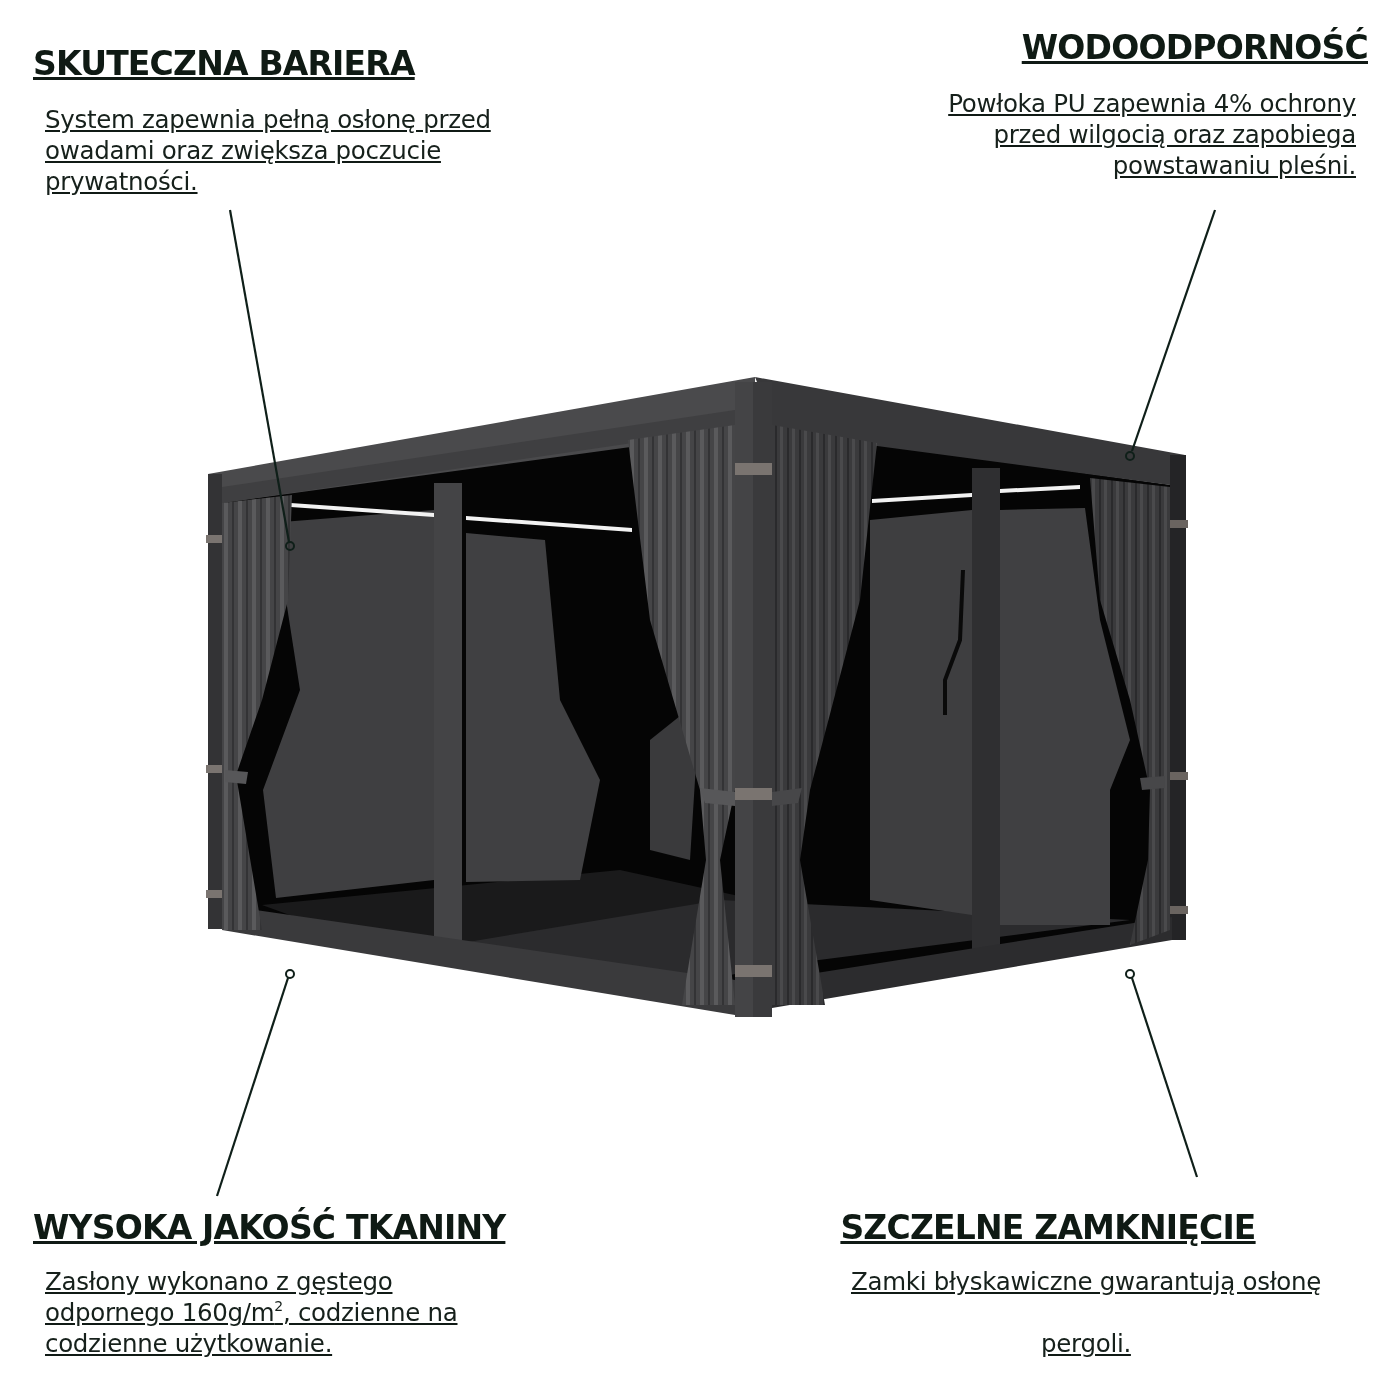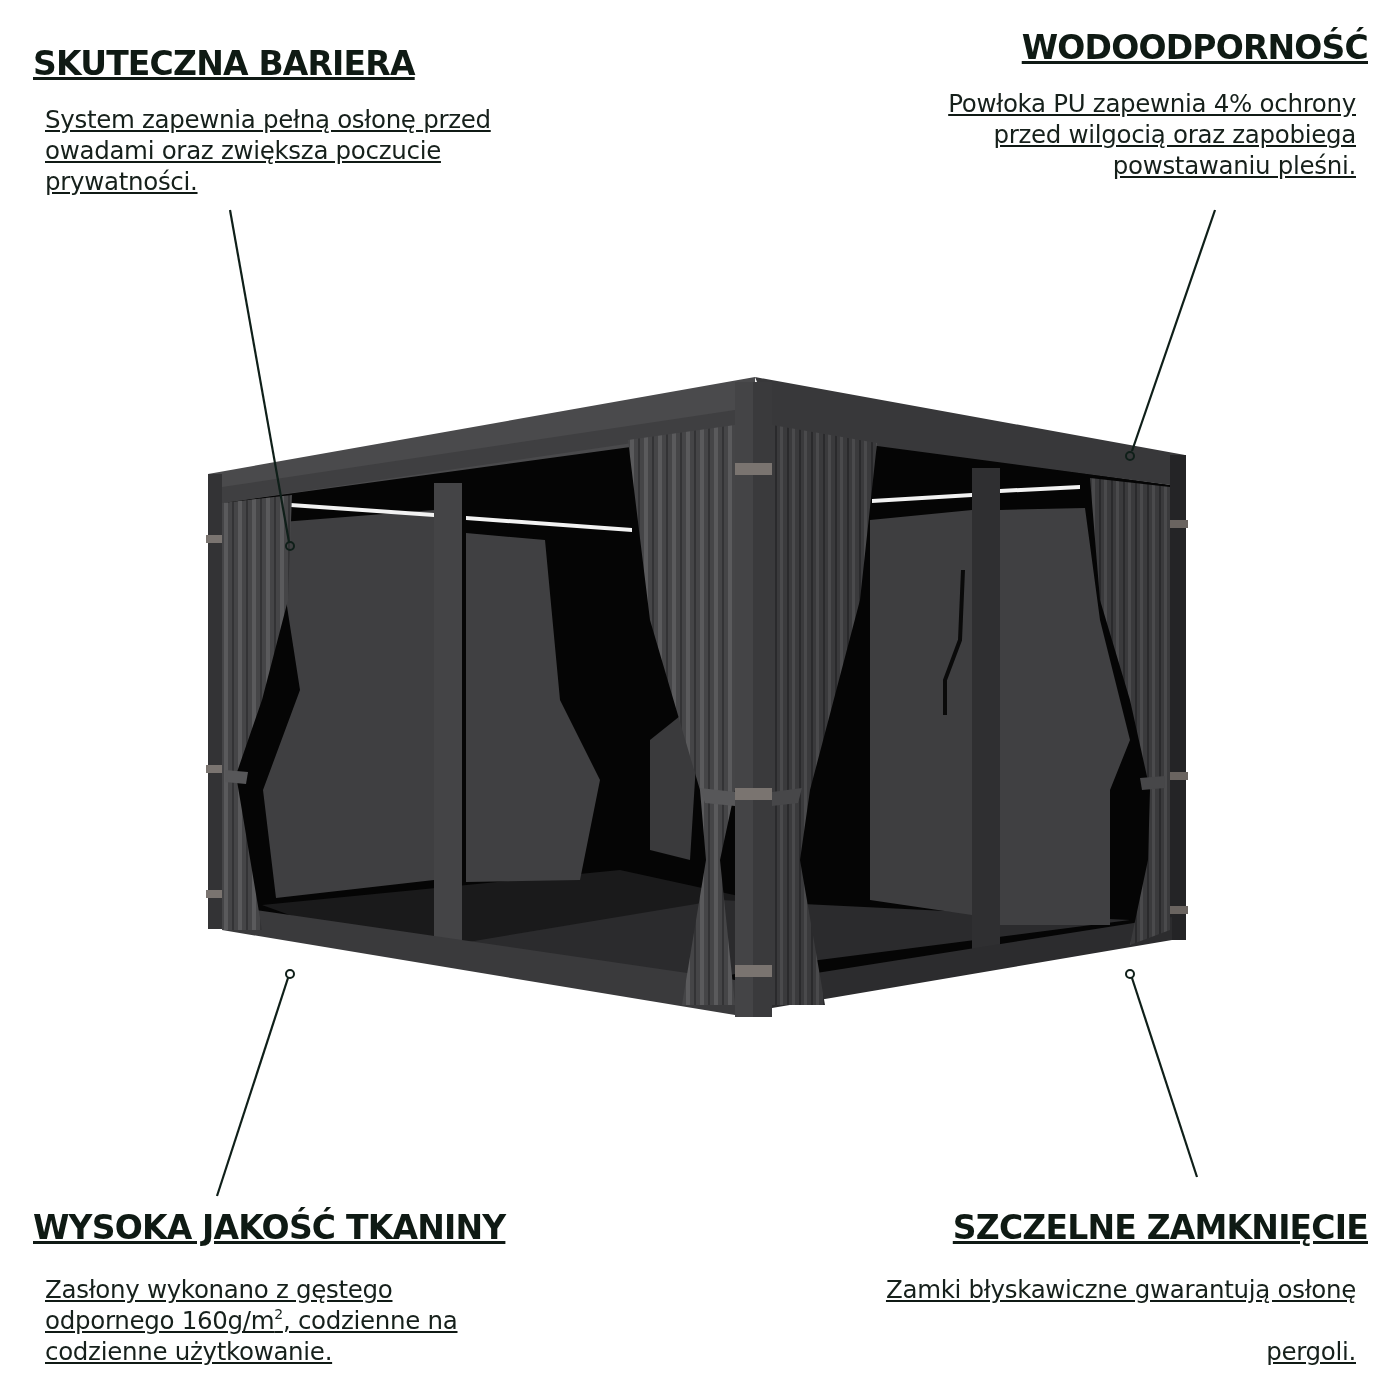--- a/index.html
+++ b/index.html
@@ -3,25 +3,25 @@
   <meta charset="utf-8">
   <style>
     html, body { margin: 0; padding: 0; background: #ffffff; }
     body { width: 1400px; height: 1400px; position: relative; overflow: hidden; font-family: "Liberation Sans", sans-serif; color: #101a15; }
     .feature { position: absolute; width: 640px; text-decoration: underline; }
     .feature.left { left: 33px; text-align: left; }
     .feature.right { right: 32px; text-align: right; }
     .feature h2 { margin: 0; font-family: "DejaVu Sans", sans-serif; font-weight: bold; font-size: 33px; line-height: 40px; letter-spacing: -0.8px; color: #0f1a14; }
     .feature p { margin: 12px; font-family: "DejaVu Sans", sans-serif; font-size: 24.5px; line-height: 31px; letter-spacing: -0.3px; color: #16201b; }
     .feature.top h2 { margin-bottom: 20px; }
-    .feature.bottom h2 { margin-bottom: 26px; }
+    .feature.bottom h2 { margin-bottom: 18px; }
     #f-tl { top: 44px; }
     #f-tr { top: 28px; }
     #f-bl { top: 1208px; }
-    #f-br { top: 1208px; }
+    #f-br { top: 1208px; text-align: center; }
     #f-tl p { width: 520px; }
     #f-tr p { width: 500px; margin-left: auto; }
     #f-bl p { width: 470px; }
     #f-br p { width: 540px; margin-left: auto; }
     sup { font-size: 14px; line-height: 0; vertical-align: 10px; }
     .scene { position: absolute; left: 0; top: 0; width: 1400px; height: 1400px; pointer-events: none; }
     .callout-line { stroke: #0f1f19; stroke-width: 2.2; }
     .callout-dot { fill: none; stroke: #0f1f19; stroke-width: 2; }
   </style>
 </head>

